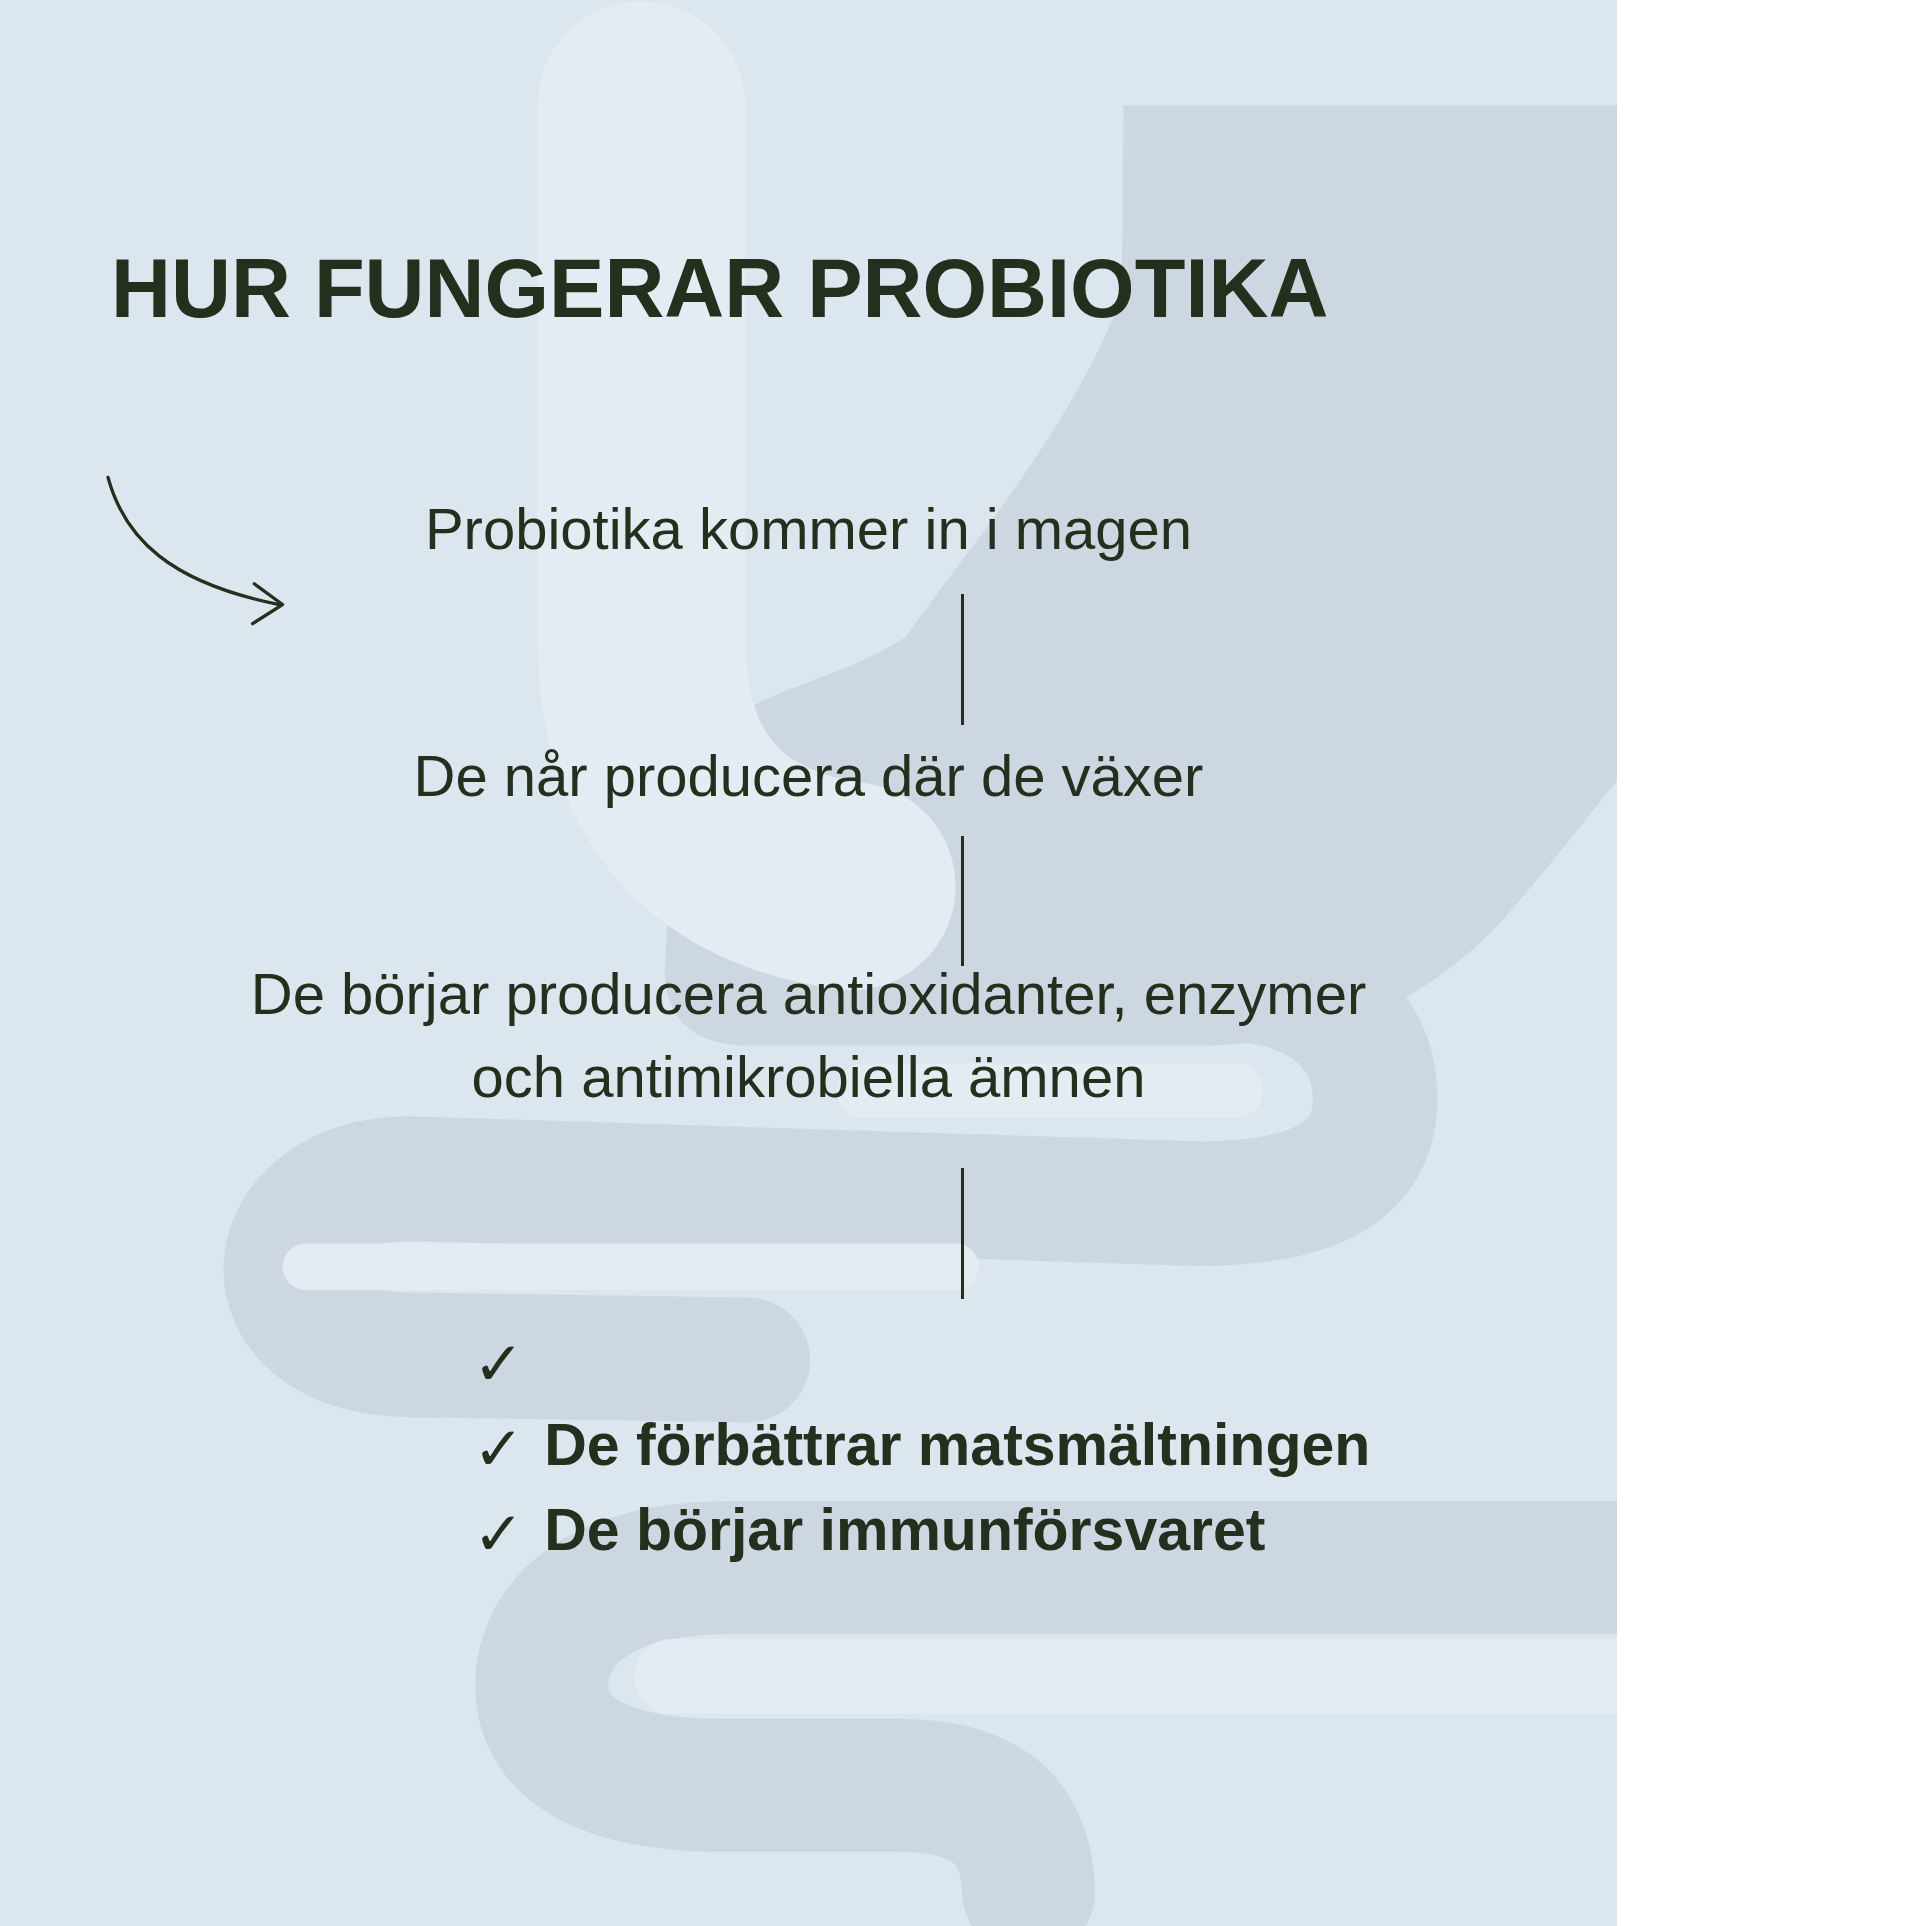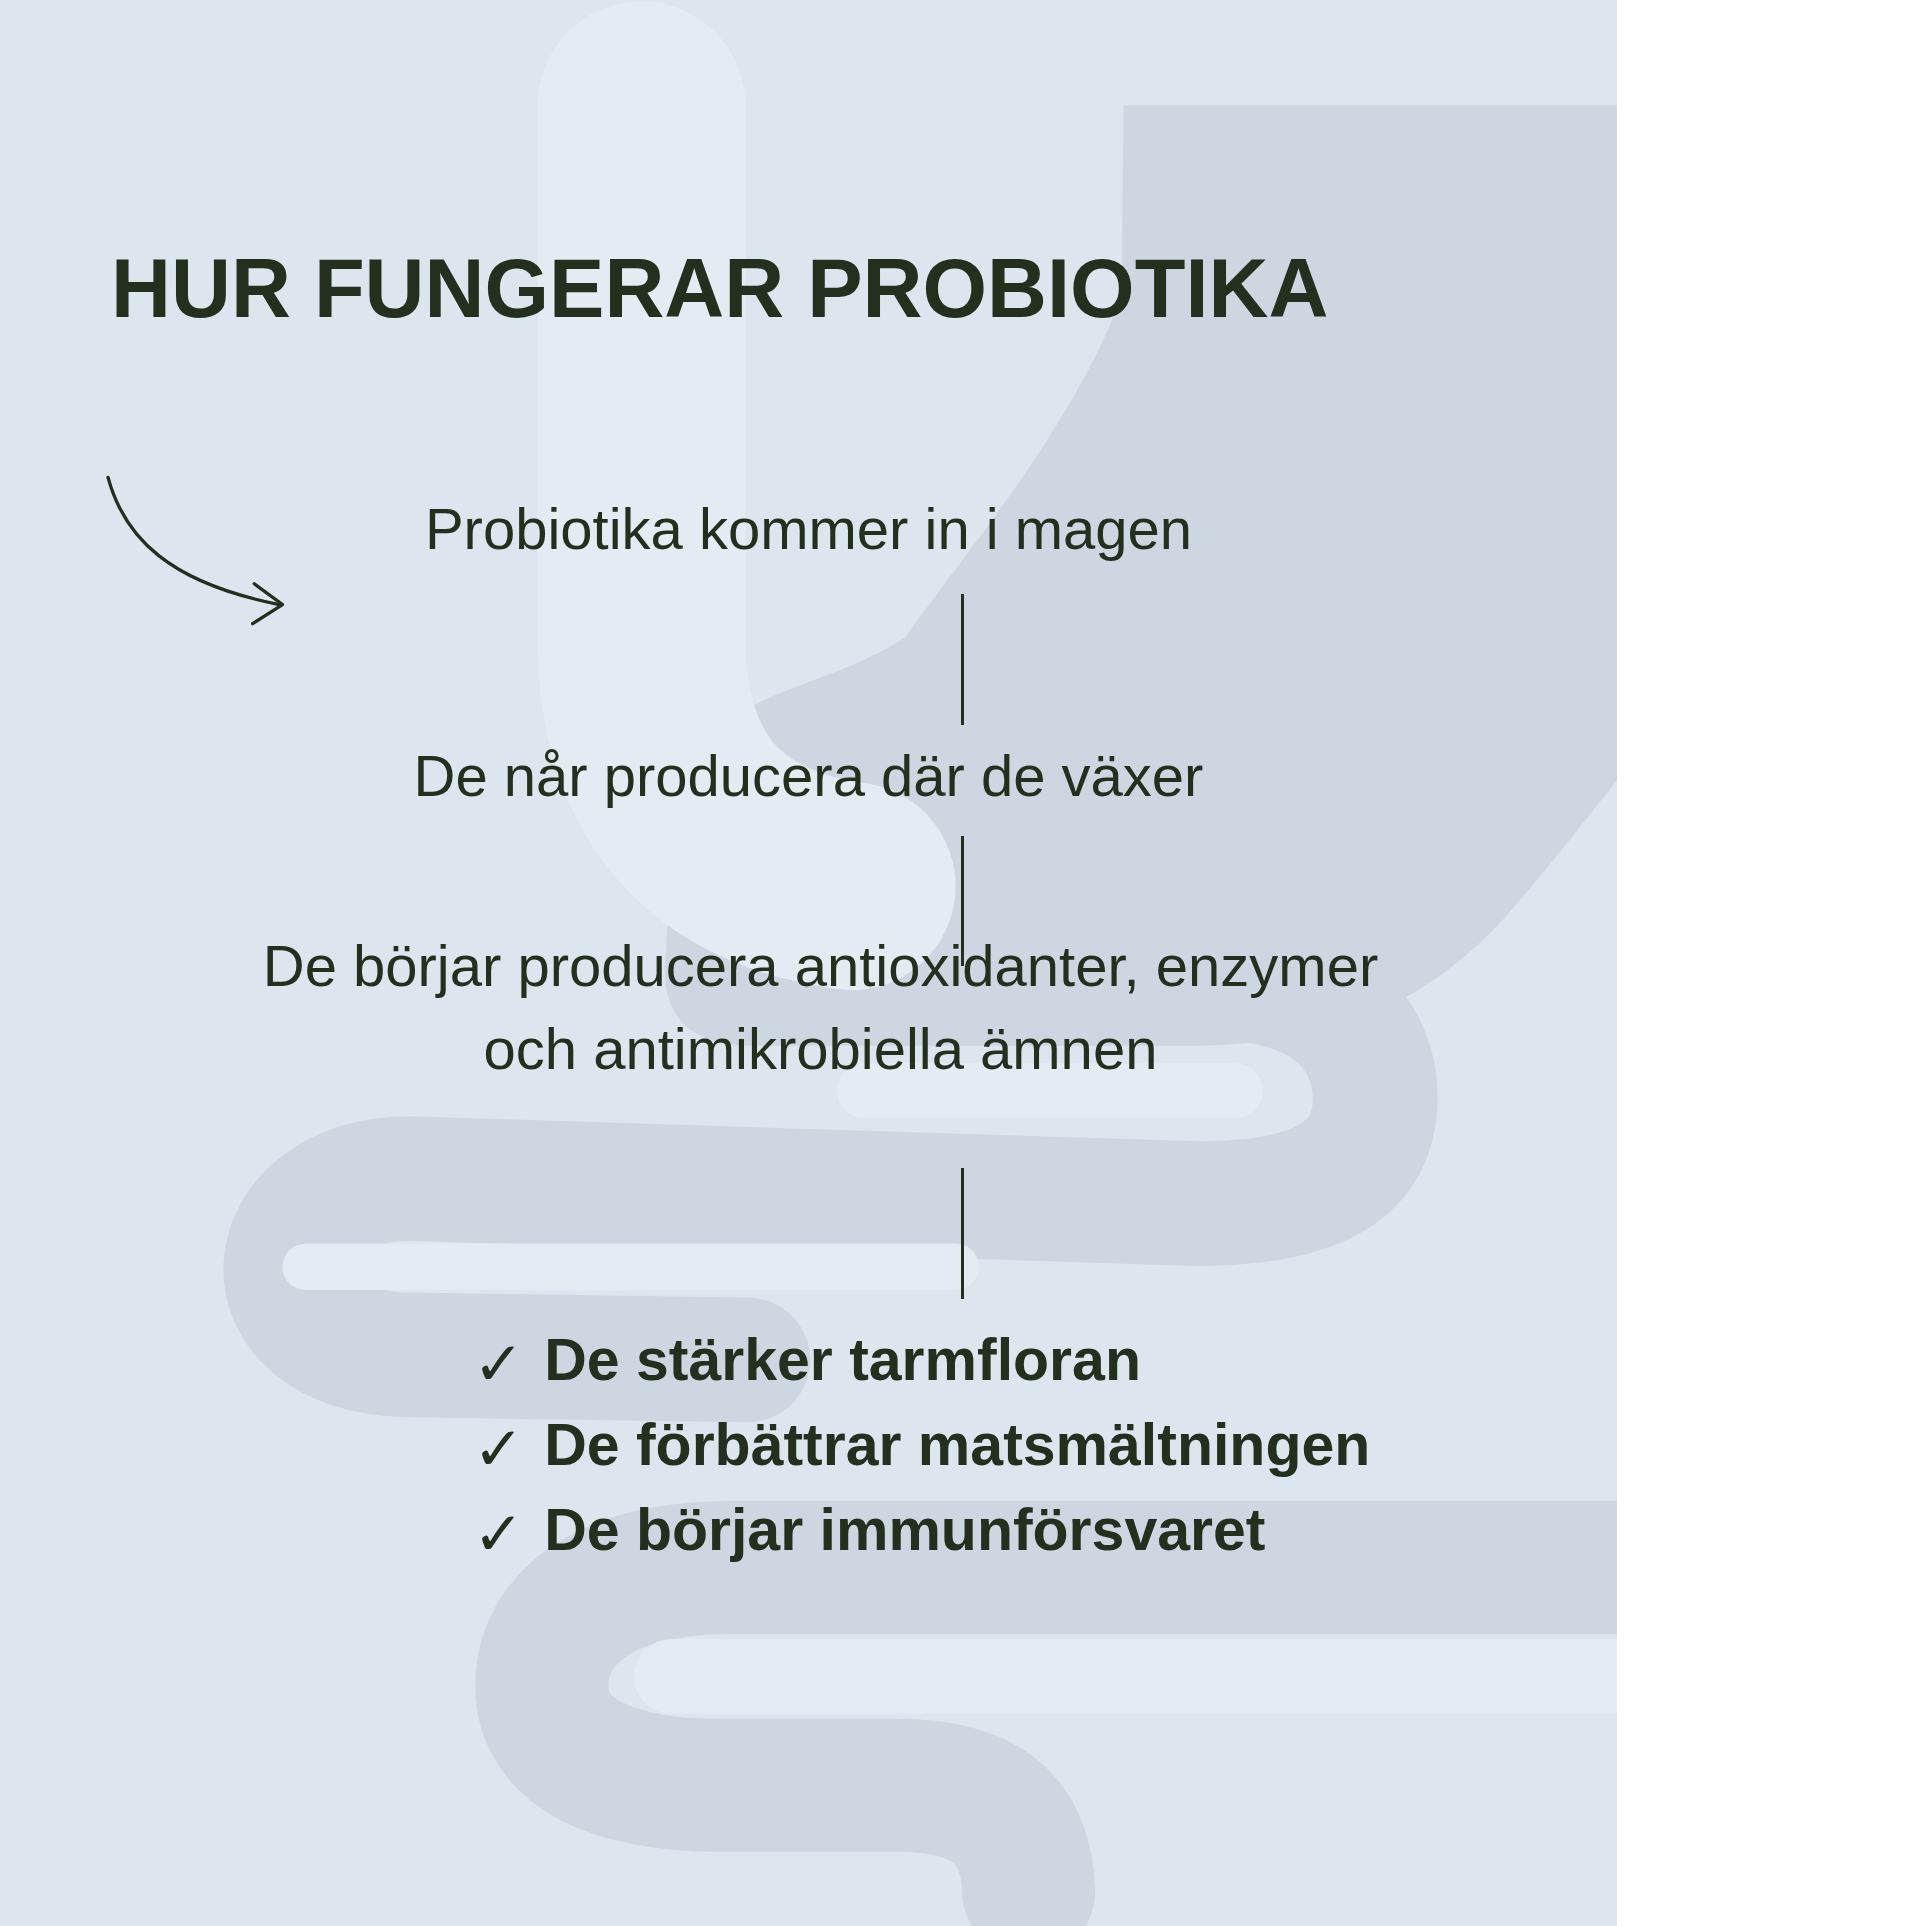--- a/index.html
+++ b/index.html
@@ -26,21 +26,21 @@
   }
 
   .step{
     position:absolute;left:0;width:100%;
     text-align:center;
     font-size:58px;line-height:83px;font-weight:400;
     color:var(--text);
   }
   .step.s1{top:493px;line-height:71px;}
   .step.s2{top:740px;line-height:71px;}
-  .step.s3{top:924px;margin-left:12px;}
+  .step.s3{top:952px;}
   .step-inner{display:inline-block;max-width:1139px;}
 
   .vline{
     position:absolute;left:961px;width:3px;
     background:var(--text);
   }
   .vline.l1{top:594px;height:131px;}
   .vline.l2{top:836px;height:130px;}
   .vline.l3{top:1168px;height:131px;}
 
@@ -123,21 +123,20 @@
   <div class="vline l2"></div>
 
   <div class="step s3">
     <span class="step-inner">De börjar producera antioxidanter, enzymer och antimikrobiella ämnen</span>
   </div>
   <div class="vline l3"></div>
 
   <div class="benefits">
     <div class="benefit">
       <span class="check">✓</span>
-      <span class="label">De stärker tarmfloran</span>
     </div>
     <div class="benefit">
       <span class="check">✓</span>
       <span class="label">De förbättrar matsmältningen</span>
     </div>
     <div class="benefit">
       <span class="check">✓</span>
       <span class="label">De börjar immunförsvaret</span>
     </div>
   </div>

